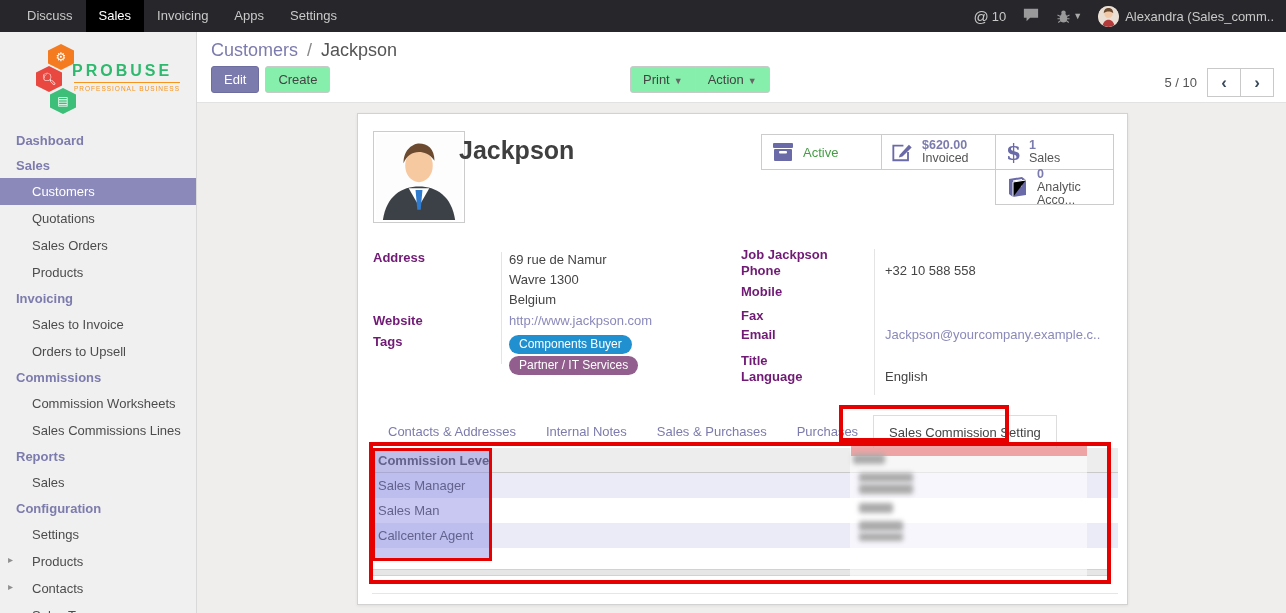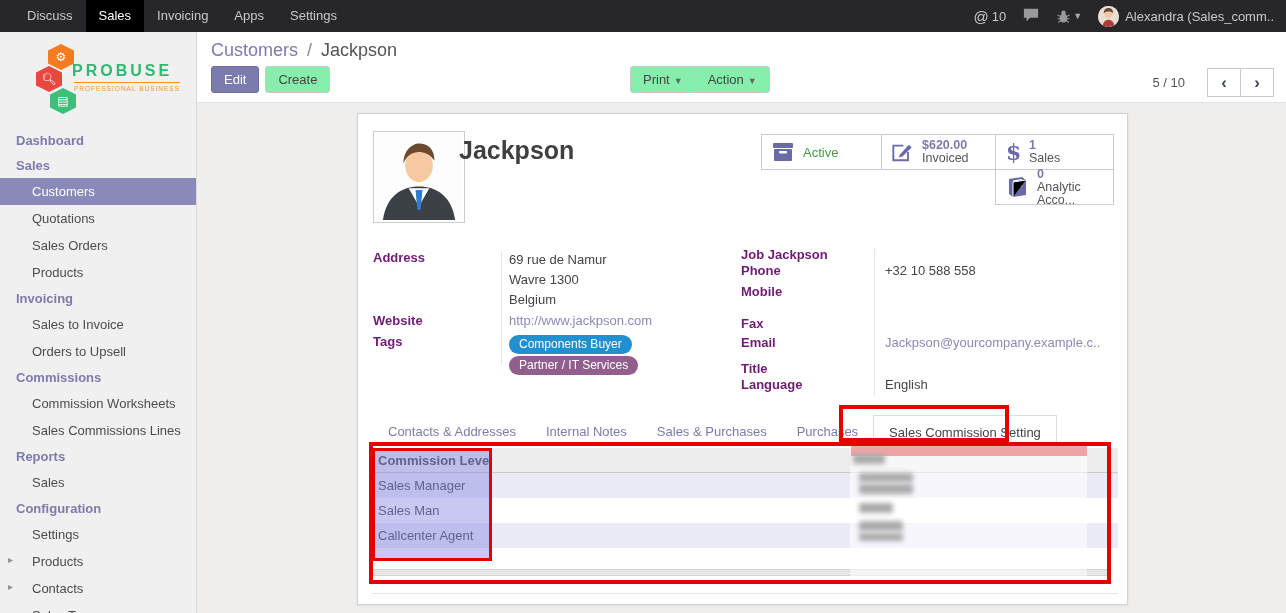--- a/index.html
+++ b/index.html
@@ -51,21 +51,21 @@
   .bc-current { color:#555; }
   .btn { display:inline-block; border:1px solid #c9c9c9; background:#86efac; color:#444;
     border-radius:3px; padding:5px 12px; font-size:13px; cursor:pointer; }
   .btn.primary { background:#7c7bad; border-color:#6e6da0; color:#fff; }
   .cp-left { position:absolute; left:14px; top:34px; display:flex; gap:6px;align-items:center; }
   .cp-center { position:absolute; left:433px; top:34px; display:flex; }
   .cp-center .btn { border-radius:0; }
   .cp-center .btn:first-child { border-radius:3px 0 0 3px; }
   .cp-center .btn:last-child { border-radius:0 3px 3px 0; margin-left:-1px; }
   .ddcaret { font-size:9px; margin-left:4px; color:#666; }
-  .cp-right { position:absolute; right:12px; top:36px; display:flex; align-items:center; gap:22px; }
+  .cp-right { position:absolute; right:12px; top:36px; display:flex; align-items:center; gap:10px; }
   .pager-text { color:#555; }
   .pager-btns { display:flex; }
   .pager-btn { width:34px; height:29px; background:#fff; border:1px solid #c9c9c9;
     display:flex; align-items:center; justify-content:center; font-size:17px; font-weight:bold;
     color:#3b4a5a; cursor:pointer; }
   .pager-btn:last-child { margin-left:-1px; }
 
   
   .sheet { position:absolute; left:357px; top:113px; width:771px; height:492px;
     background:#fff; border:1px solid #d2d2d2; box-shadow:0 1px 3px rgba(0,0,0,.07); z-index:1; }
@@ -312,21 +312,21 @@
           <span class="fvalue"></span>
         </div>
         <div class="frow" style="margin-top: 0px; min-height: 16px;">
           <span class="flabel" style="width: 144px;">Phone</span>
           <span class="fvalue">+32 10 588 558</span>
         </div>
         <div class="frow" style="margin-top: 5px; min-height: 16px;">
           <span class="flabel" style="width: 144px;">Mobile</span>
           <span class="fvalue"></span>
         </div>
-        <div class="frow" style="margin-top: 16px; min-height: 16px;">
+        <div class="frow" style="margin-top: 8px; min-height: 16px;">
           <span class="flabel" style="width: 144px;">Fax</span>
           <span class="fvalue"></span>
         </div>
         <div class="frow" style="margin-top: 3px; min-height: 16px;">
           <span class="flabel" style="width: 144px;">Email</span>
           <span class="fvalue link">Jackpson@yourcompany.example.c..</span>
         </div>
         <div class="frow" style="margin-top: 10px; min-height: 16px;">
           <span class="flabel" style="width: 144px;">Title</span>
           <span class="fvalue"></span>

